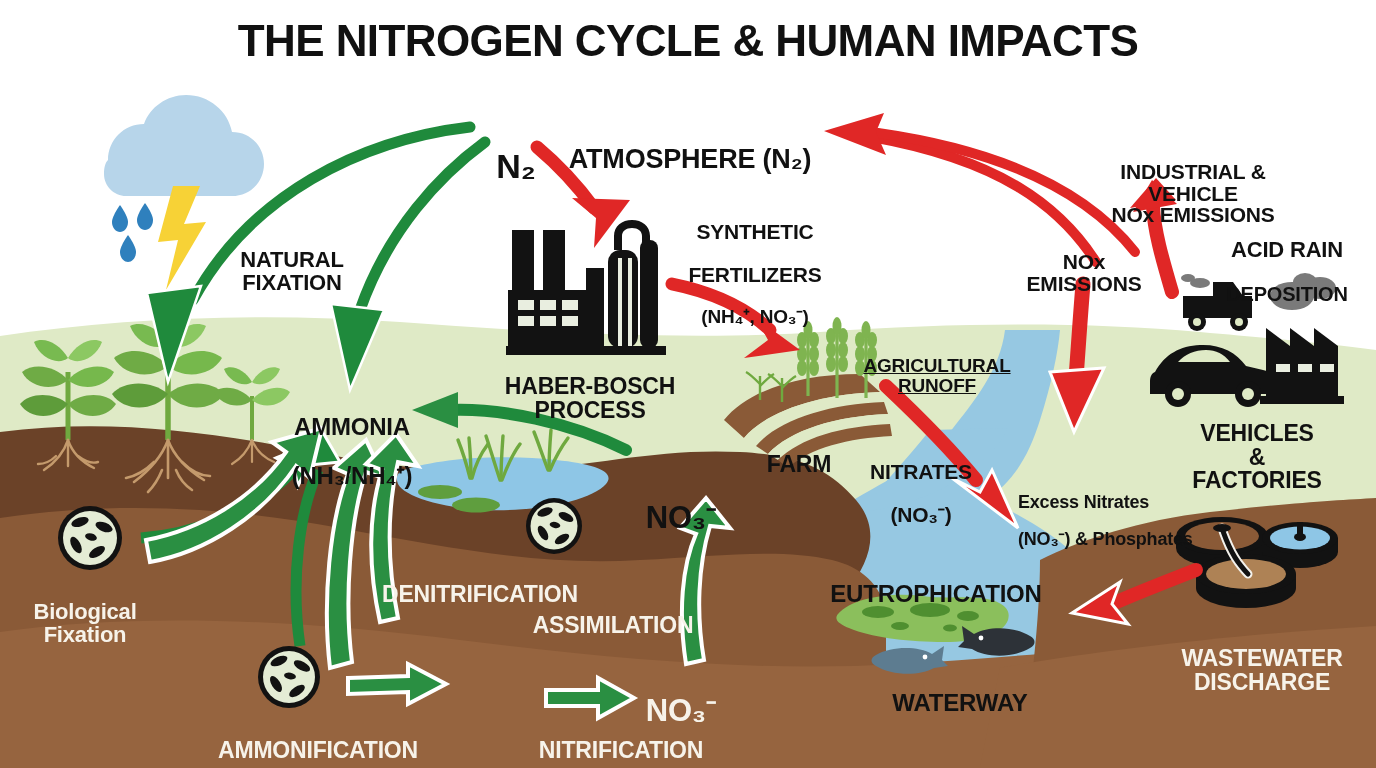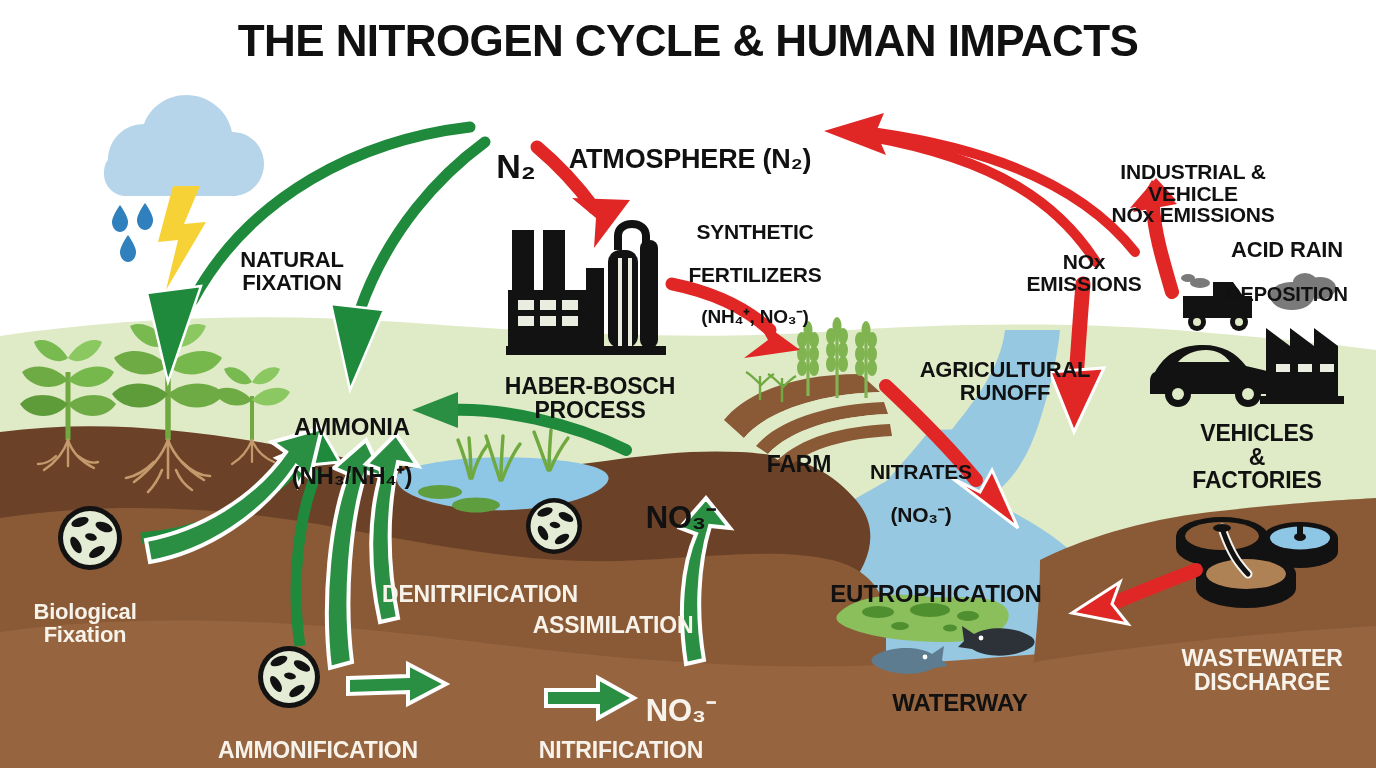--- a/index.html
+++ b/index.html
@@ -395,21 +395,21 @@
 
   <div class="lbl dark ctr" style="left:590px; top:352px; font-size:23px;">
     <span>HABER-BOSCH
 PROCESS</span>
   </div>
 
   <div class="lbl dark ctr" style="left:799px; top:430px; font-size:23px;">
     <span>FARM</span>
   </div>
 
-  <div class="lbl dark ctr" style="left:1005px; top:337px; font-size:22px;">
+  <div class="lbl dark ctr" style="left:937px; top:337px; font-size:19px;text-decoration:underline;">
     <span>AGRICULTURAL
 RUNOFF</span>
   </div>
 
   <div class="lbl dark ctr" style="left:921px; top:440px; font-size:21px;">
     <div>NITRATES</div>
     <div>(NO₃⁻)</div>
   </div>
 
   <div class="lbl dark ctr" style="left:1084px; top:230px; font-size:21px;">
@@ -425,20 +425,24 @@
   <div class="lbl dark ctr" style="left:1287px; top:217px; font-size:22px;">
     <div>ACID RAIN</div>
     <div style="font-size:20px;">DEPOSITION</div>
   </div>
 
   <div class="lbl dark ctr" style="left:1257px; top:399px; font-size:23px;">
     <span>VEHICLES &amp;
 FACTORIES</span>
   </div>
 
+  <div class="lbl dark lft" style="left:1018px; top:475px; font-size:18px;">
+    <div>Excess Nitrates</div>
+    <div>(NO₃⁻) &amp; Phosphates</div>
+  </div>
 
   <div class="lbl dark ctr" style="left:936px; top:558px; font-size:24px;">
     <span>EUTROPHICATION</span>
   </div>
 
   <div class="lbl dark ctr" style="left:960px; top:667px; font-size:24px;">
     <span>WATERWAY</span>
   </div>
 
   <div class="lbl dark ctr" style="left:352px; top:391px; font-size:24px;">

